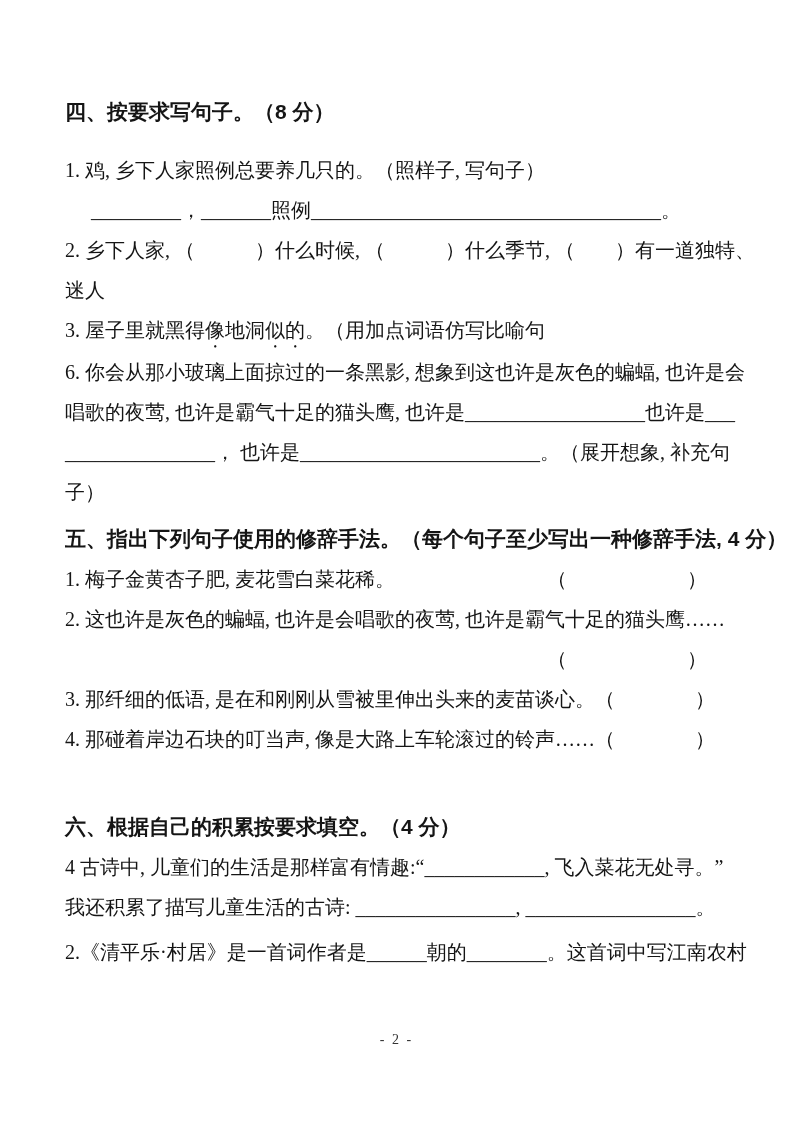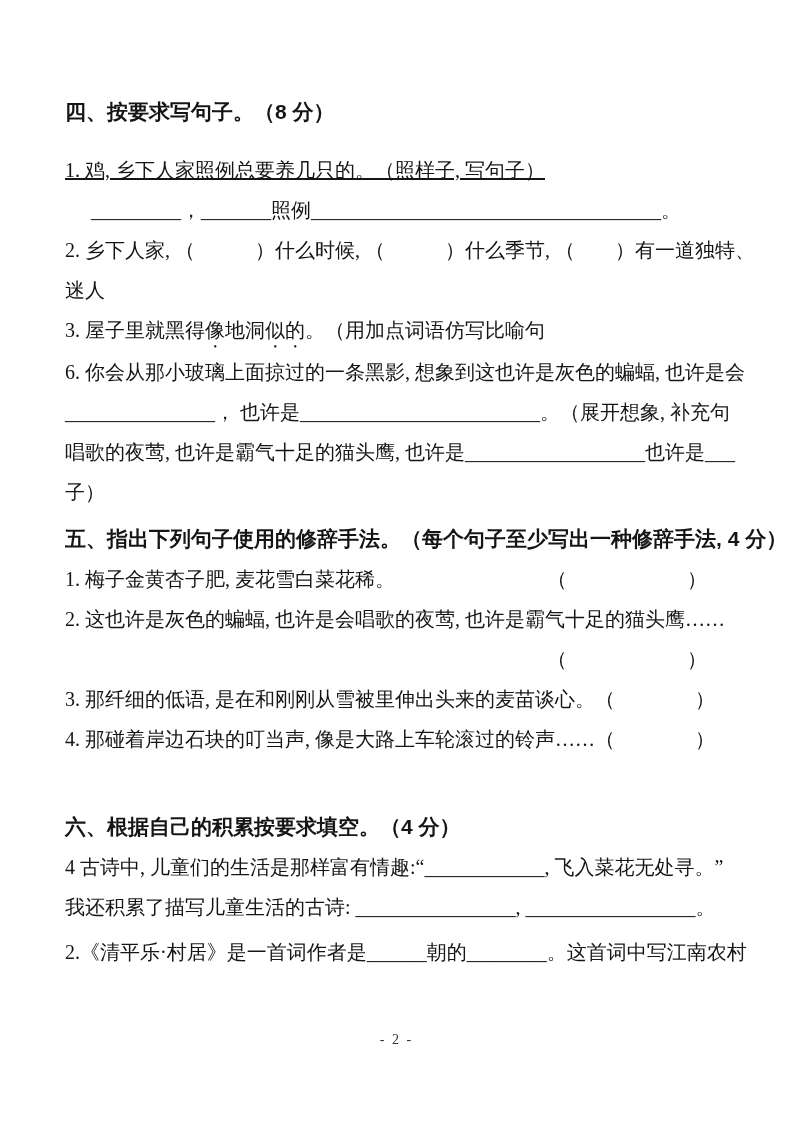--- a/index.html
+++ b/index.html
@@ -20,21 +20,21 @@
     line-height: 40px;
     white-space: nowrap;
     font-weight: normal;
   }
   .sec-heading {
     font-family: "Liberation Sans", "DejaVu Sans", sans-serif;
     font-weight: bold;
     font-size: 21px;
   }
   .indent { padding-left: 26px; }
-  .mt-18 { margin-top: 18px; text-decoration: underline; }
+  .mt-18 { margin-top: 18px; }
   .mt-7  { margin-top: 7px; }
   .mt-48 { margin-top: 48px; }
   .mt-5  { margin-top: 5px; }
   .flex-between {
     display: flex;
     justify-content: space-between;
     padding-right: 22px;
   }
   .flex-end {
     display: flex;
@@ -68,22 +68,22 @@
 
     <p class="line mt-18">1. 鸡, 乡下人家照例总要养几只的。（照样子, 写句子）</p>
     <p class="line indent">_________，_______照例___________________________________。</p>
 
     <p class="line">2. 乡下人家, （　　　）什么时候, （　　　）什么季节, （　　）有一道独特、</p>
     <p class="line">迷人</p>
 
     <p class="line"><span>3. 屋子里就黑得</span><span class="emph">像</span><span>地洞</span><span class="emph">似的</span><span>。（用加点词语仿写比喻句</span></p>
 
     <p class="line">6. 你会从那小玻璃上面掠过的一条黑影, 想象到这也许是灰色的蝙蝠, 也许是会</p>
+    <p class="line">唱歌的夜莺, 也许是霸气十足的猫头鹰, 也许是__________________也许是___</p>
     <p class="line">_______________， 也许是________________________。（展开想象, 补充句</p>
-    <p class="line">唱歌的夜莺, 也许是霸气十足的猫头鹰, 也许是__________________也许是___</p>
     <p class="line">子）</p>
 
     <h2 class="sec-heading mt-7">五、指出下列句子使用的修辞手法。（每个句子至少写出一种修辞手法, 4 分）</h2>
 
     <p class="line flex-between">
       <span>1. 梅子金黄杏子肥, 麦花雪白菜花稀。</span>
       <span>（　　　　　　）</span>
     </p>
 
     <p class="line">2. 这也许是灰色的蝙蝠, 也许是会唱歌的夜莺, 也许是霸气十足的猫头鹰……</p>

